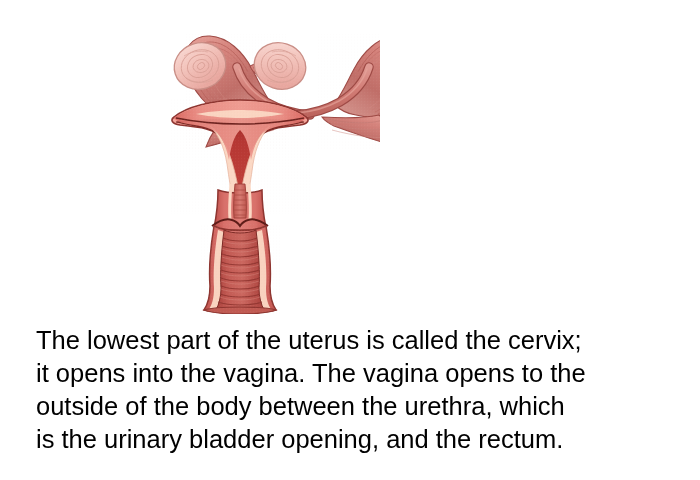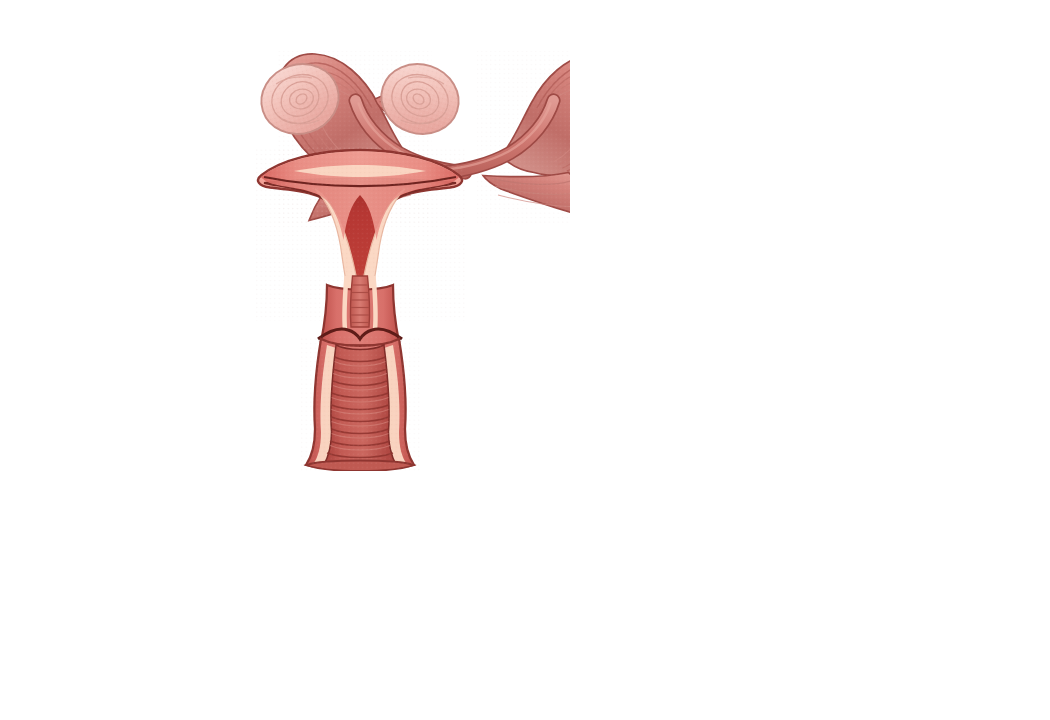--- a/index.html
+++ b/index.html
@@ -335,14 +335,18 @@
           <path d="M120,283 C130,287 150,287 160,283"></path>
         </g>
 
         <path d="M104,296 C116,292 164,292 176,296
                  C168,299 154,300 140,300 C126,300 112,299 104,296 Z" fill="#C05A52" stroke="#8E3530" stroke-width="1.2"></path>
         <rect x="100" y="210" width="80" height="92" fill="url(#stipple)" opacity="0.5"></rect>
       </g>
     </svg>
   </div>
 
+  <div id="caption">The lowest part of the uterus is called the cervix;
+it opens into the vagina. The vagina opens to the
+outside of the body between the urethra, which
+is the urinary bladder opening, and the rectum.</div>
 
 </div>
 
 </body></html>

